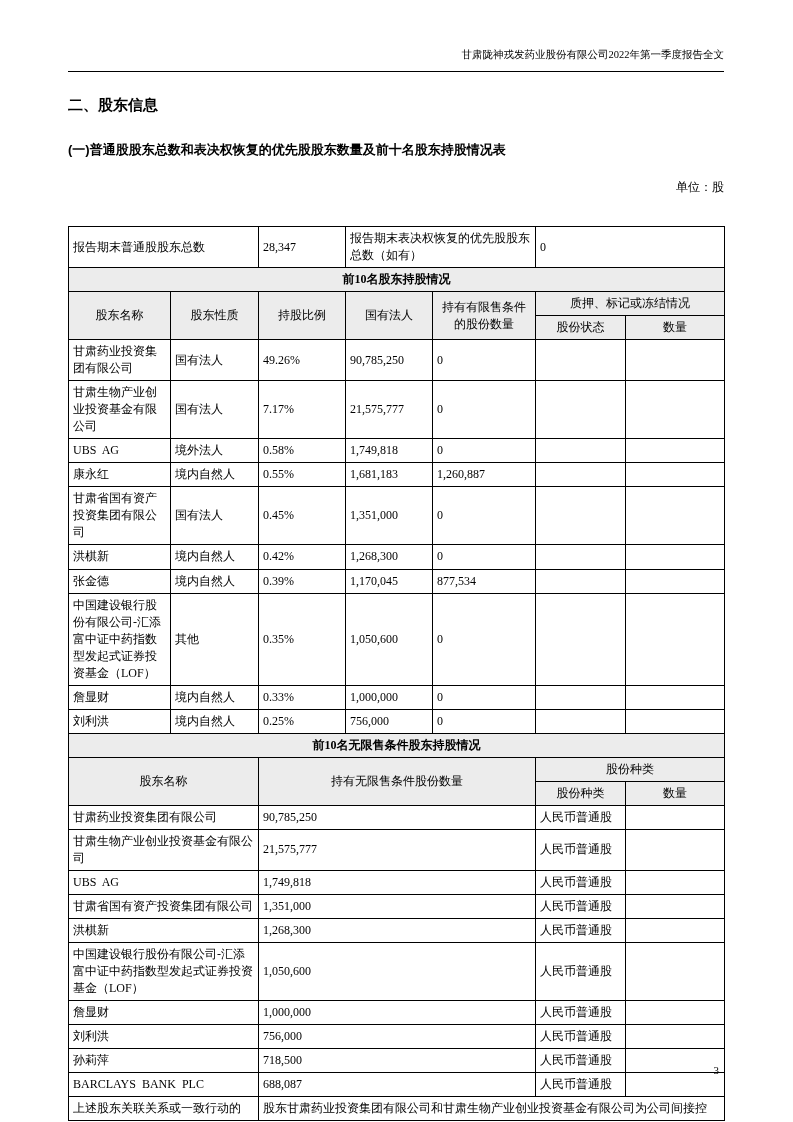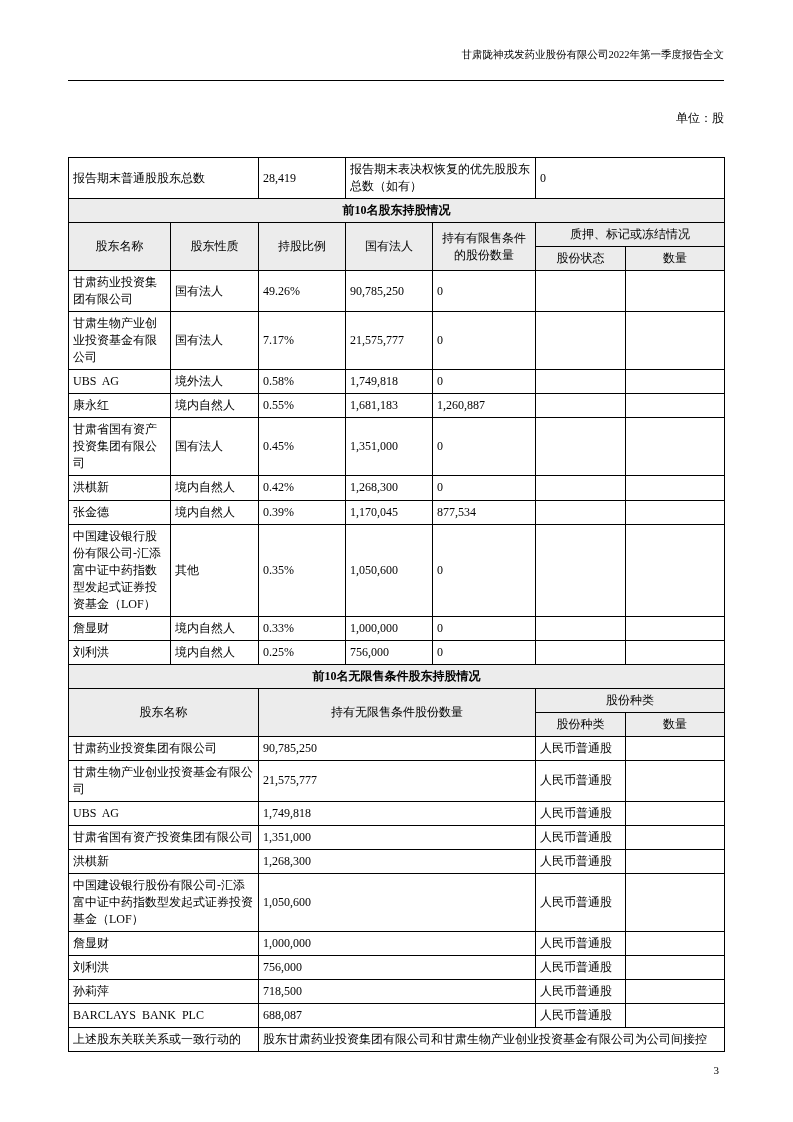--- a/index.html
+++ b/index.html
@@ -13,21 +13,21 @@
     font-family: "Liberation Serif", "DejaVu Serif", serif;
     overflow: hidden;
   }
   .running-header {
     position: absolute;
     top: 48px;
     left: 68px;
     width: 656px;
     text-align: right;
     font-size: 10.5px;
-    padding-bottom: 18px;
+    padding-bottom: 9px;
     border-bottom: 1px solid #000;
   }
   .content {
     position: absolute;
     top: 90px;
     left: 68px;
     width: 656px;
   }
   .sec-title {
     font-family: "Liberation Sans", "DejaVu Sans", sans-serif;
@@ -78,37 +78,39 @@
 </head>
 <body>
 
 <div class="page">
 
   <div class="running-header">
     <span>甘肃陇神戎发药业股份有限公司2022年第一季度报告全文</span>
   </div>
 
   <div class="content">
+    <h1 class="sec-title">二、股东信息</h1>
+    <h2 class="sec-subtitle">(一)普通股股东总数和表决权恢复的优先股股东数量及前十名股东持股情况表</h2>
     <div class="unit-label">单位：股</div>
 
     <table class="main-table">
       <colgroup>
         <col style="width:102px">
           <col style="width:88px">
           <col style="width:87px">
         <col style="width:87px">
           <col style="width:103px">
           <col style="width:90px">
           <col style="width:99px">
       </colgroup>
       <tbody>
 
         <tr>
           <td colspan="2">报告期末普通股股东总数</td>
-          <td class="num">28,419</td>
+          <td class="num">28,347</td>
           <td colspan="2">报告期末表决权恢复的优先股股东总数（如有）</td>
           <td colspan="2" class="num num-pad">0</td>
         </tr>
 
         <tr class="sec-row">
           <td colspan="7">前10名股东持股情况</td>
         </tr>
 
         <tr>
           <th rowspan="2">股东名称</th>

